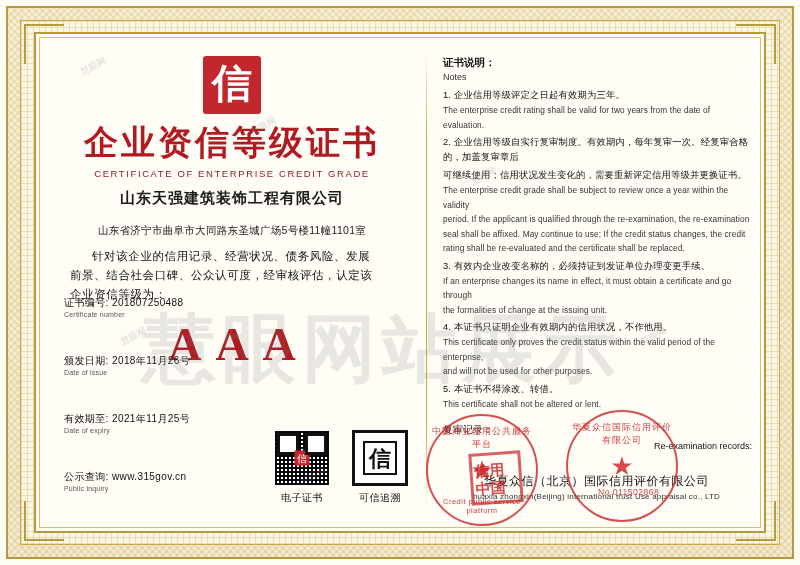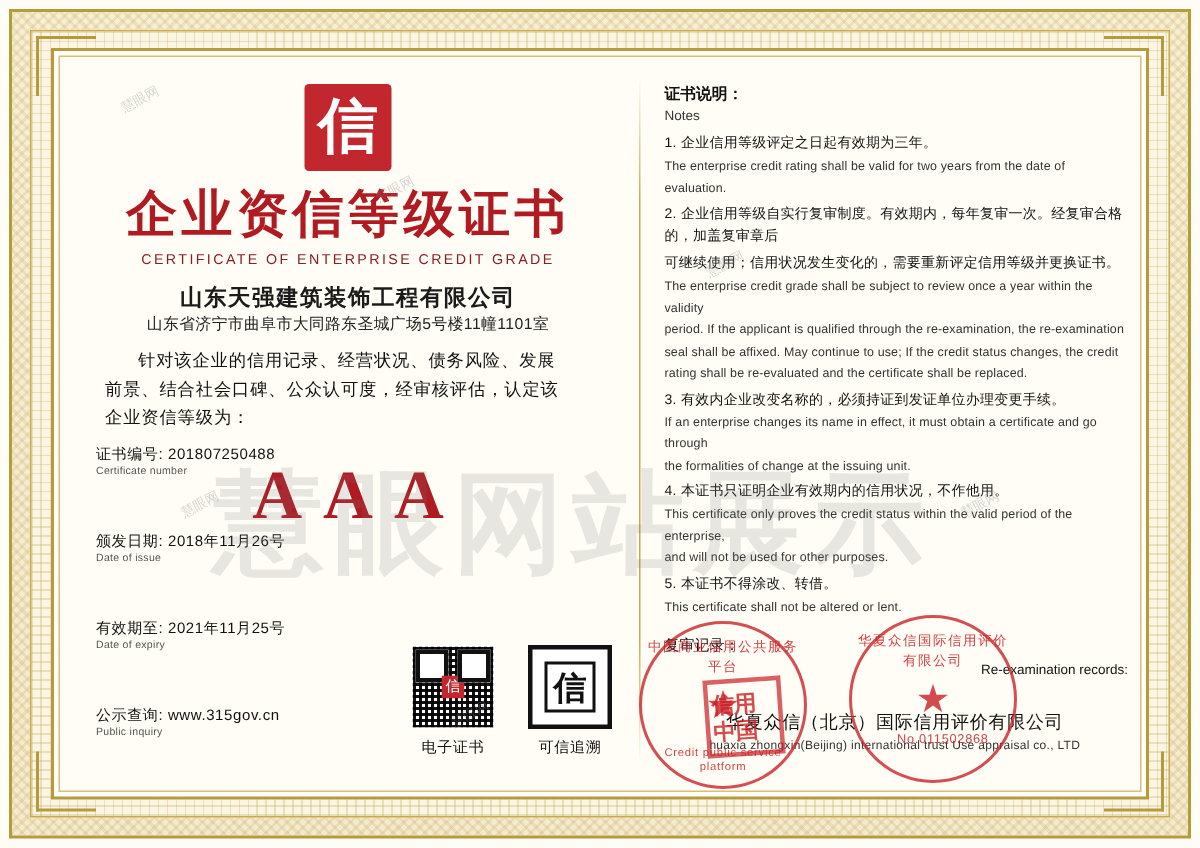--- a/index.html
+++ b/index.html
@@ -104,21 +104,21 @@
     letter-spacing: 1.6px;
     margin-bottom: 10px;
     white-space: nowrap;
   }
   .company {
     font-family: "Liberation Serif", serif;
     font-size: 15px;
     font-weight: bold;
     color: #1b1b1b;
     letter-spacing: 1px;
-    margin-bottom: 1px;
+    margin-bottom: 16px;
   }
   .address {
     font-size: 10.5px;
     color: #222;
     letter-spacing: 0.3px;
     margin-bottom: 9px;
   }
   .body-text {
     font-size: 11.5px;
     color: #111;

